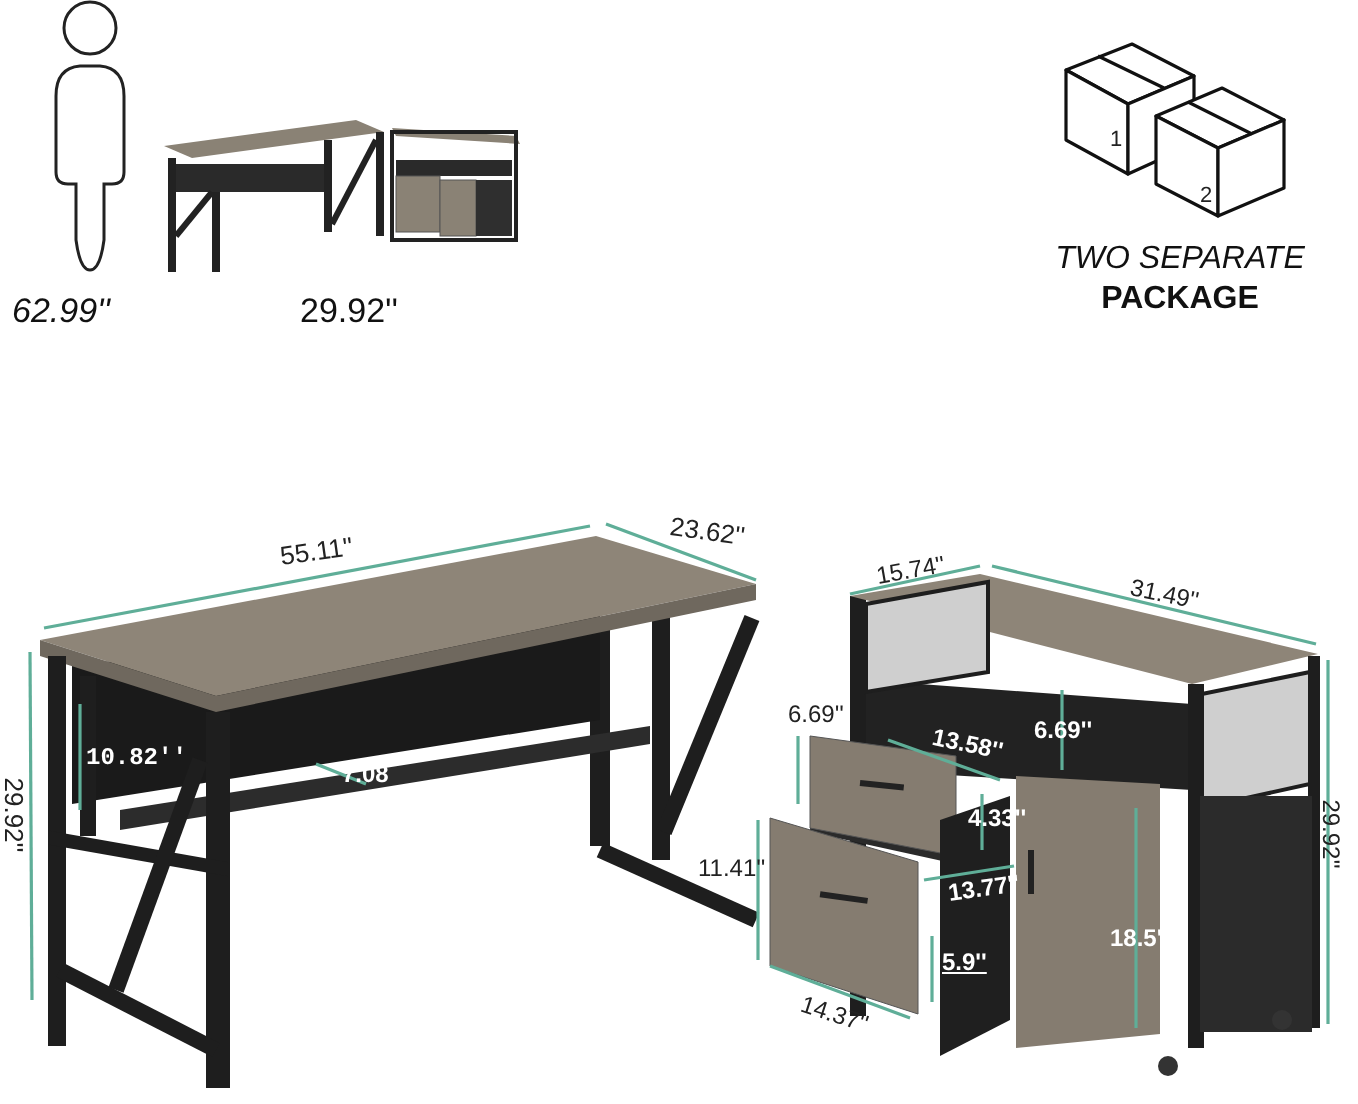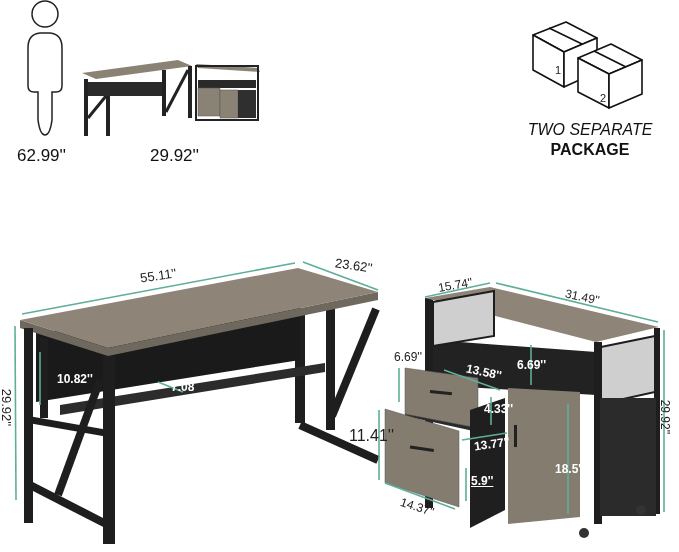--- a/index.html
+++ b/index.html
@@ -116,33 +116,33 @@
     <line x1="531" y1="345" x2="531" y2="385"></line>
     <line x1="444" y1="370" x2="500" y2="390"></line>
     <line x1="491" y1="397" x2="491" y2="425"></line>
     <line x1="462" y1="440" x2="507" y2="433"></line>
     <line x1="466" y1="468" x2="466" y2="501"></line>
     <line x1="385" y1="483" x2="455" y2="509"></line>
     <line x1="568" y1="404" x2="568" y2="514"></line>
   </g>
 </svg>
 
-<span class="lbl lbl-big" style="left:17px;top:146px;">62.99''</span>
+<span class="lbl lbl-big" style="left:6px;top:146px;font-style:italic;">62.99''</span>
 <span class="lbl lbl-big" style="left:150px;top:146px;">29.92''</span>
 <span class="lbl" style="left:555px;top:64px;font-size:11px;">1</span>
 <span class="lbl" style="left:600px;top:92px;font-size:11px;">2</span>
 <div class="pkg-text" style="top:120px;font-style:italic;">TWO SEPARATE</div>
 <div class="pkg-text" style="top:140px;font-weight:bold;">PACKAGE</div>
 
 <span class="lbl" style="left:140px;top:268px;transform:rotate(-8deg);">55.11''</span>
 <span class="lbl" style="left:335px;top:258px;transform:rotate(8deg);">23.62''</span>
 <span class="lbl" style="left:-12px;top:400px;transform:rotate(90deg);">29.92''</span>
-<span class="lbl lbl-white" style="left:57px;top:372px;">10.82''</span>
+<span class="lbl lbl-white" style="left:43px;top:372px;font-family:Liberation Mono, monospace;">10.82''</span>
 <span class="lbl lbl-white" style="left:171px;top:380px;">7.08</span>
-<span class="lbl" style="left:349px;top:427px;font-size:16px;">11.41''</span>
+<span class="lbl" style="left:349px;top:427px;font-size:12px;">11.41''</span>
 
 <span class="lbl" style="left:438px;top:278px;transform:rotate(-10deg);font-size:12px;">15.74''</span>
 <span class="lbl" style="left:565px;top:290px;transform:rotate(12deg);font-size:12px;">31.49''</span>
 <span class="lbl" style="left:648px;top:410px;transform:rotate(90deg);font-size:12px;">29.92''</span>
 <span class="lbl" style="left:394px;top:350px;font-size:12px;">6.69''</span>
 <span class="lbl lbl-white" style="left:517px;top:358px;">6.69''</span>
 <span class="lbl lbl-white" style="left:466px;top:365px;transform:rotate(12deg);">13.58''</span>
 <span class="lbl lbl-white" style="left:484px;top:402px;">4.33''</span>
 <span class="lbl lbl-white" style="left:474px;top:437px;transform:rotate(-8deg);">13.77''</span>
 <span class="lbl lbl-white" style="left:471px;top:474px;text-decoration:underline;">5.9''</span>

